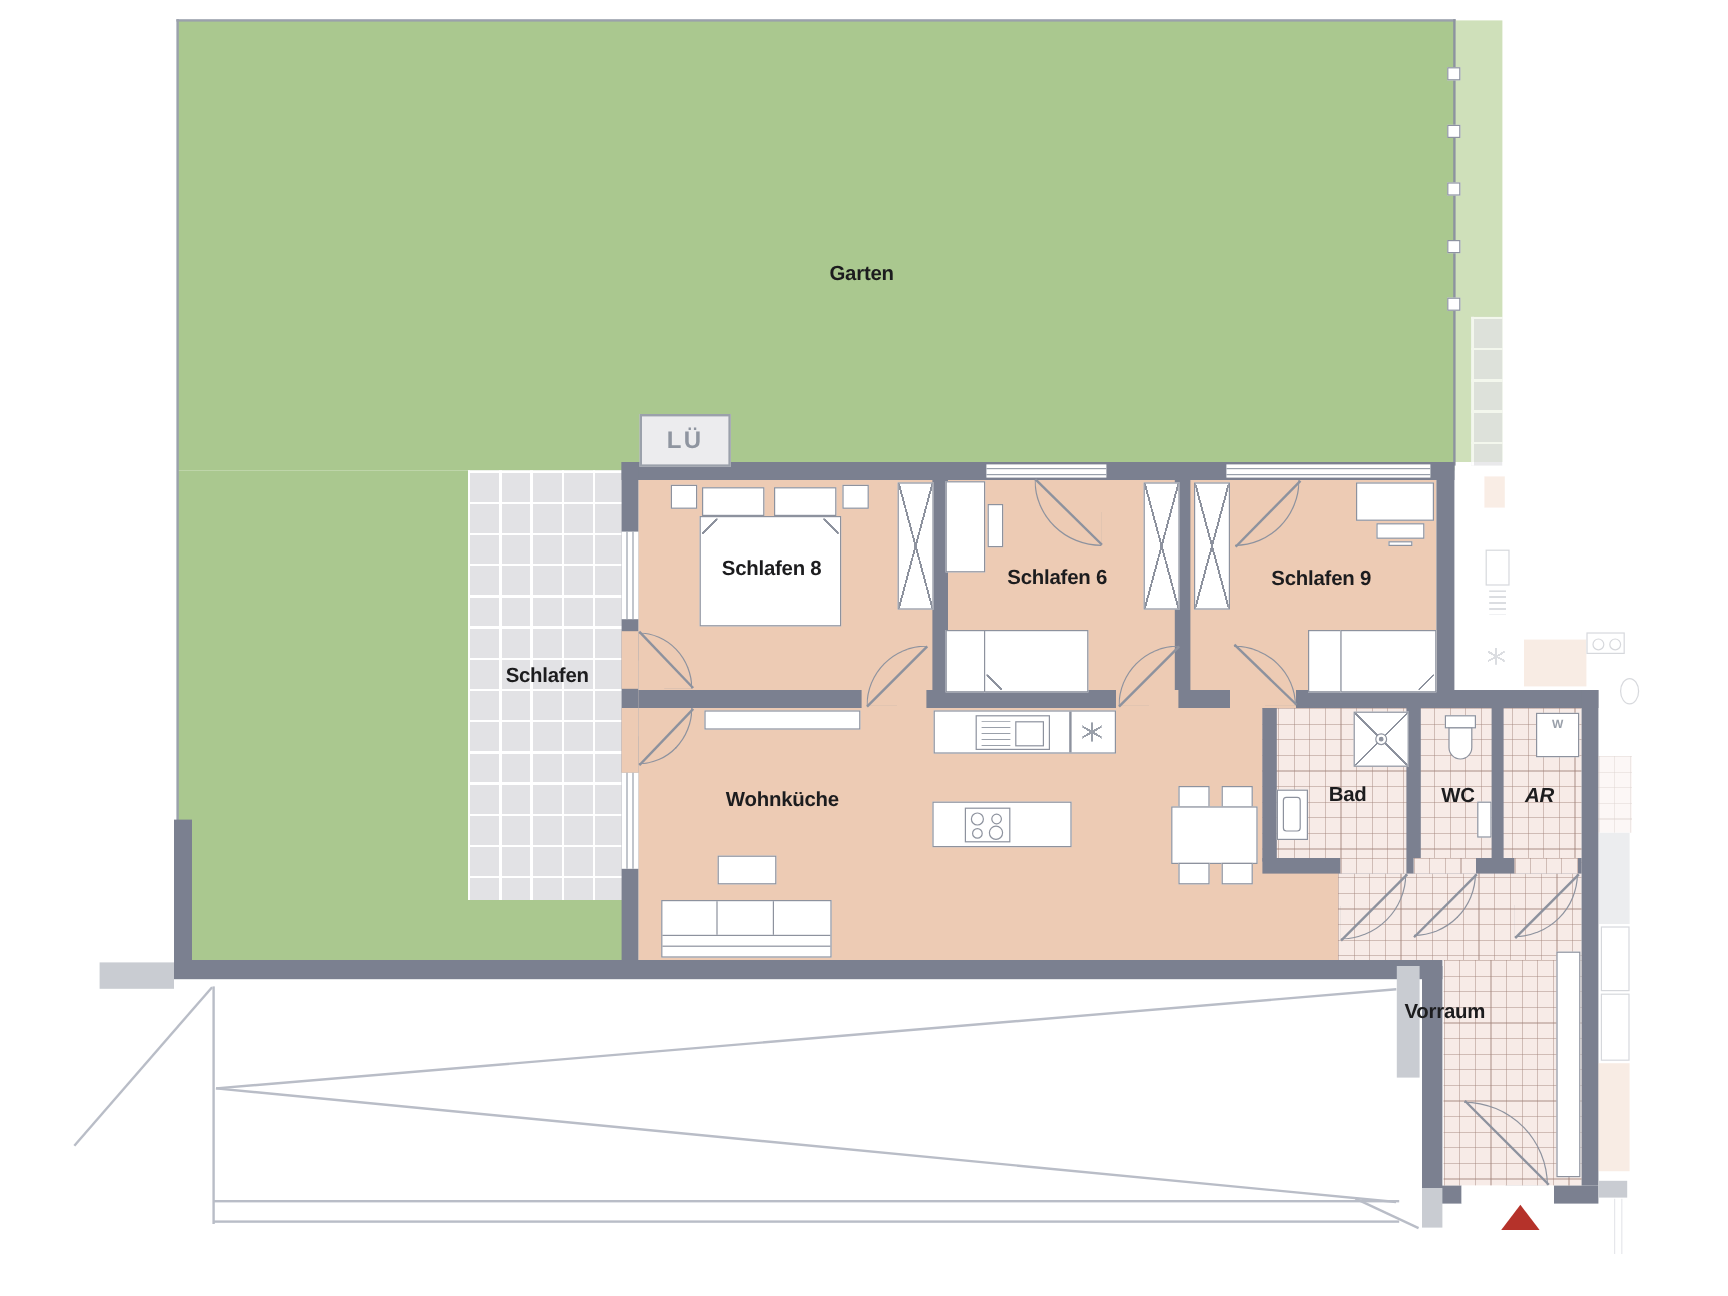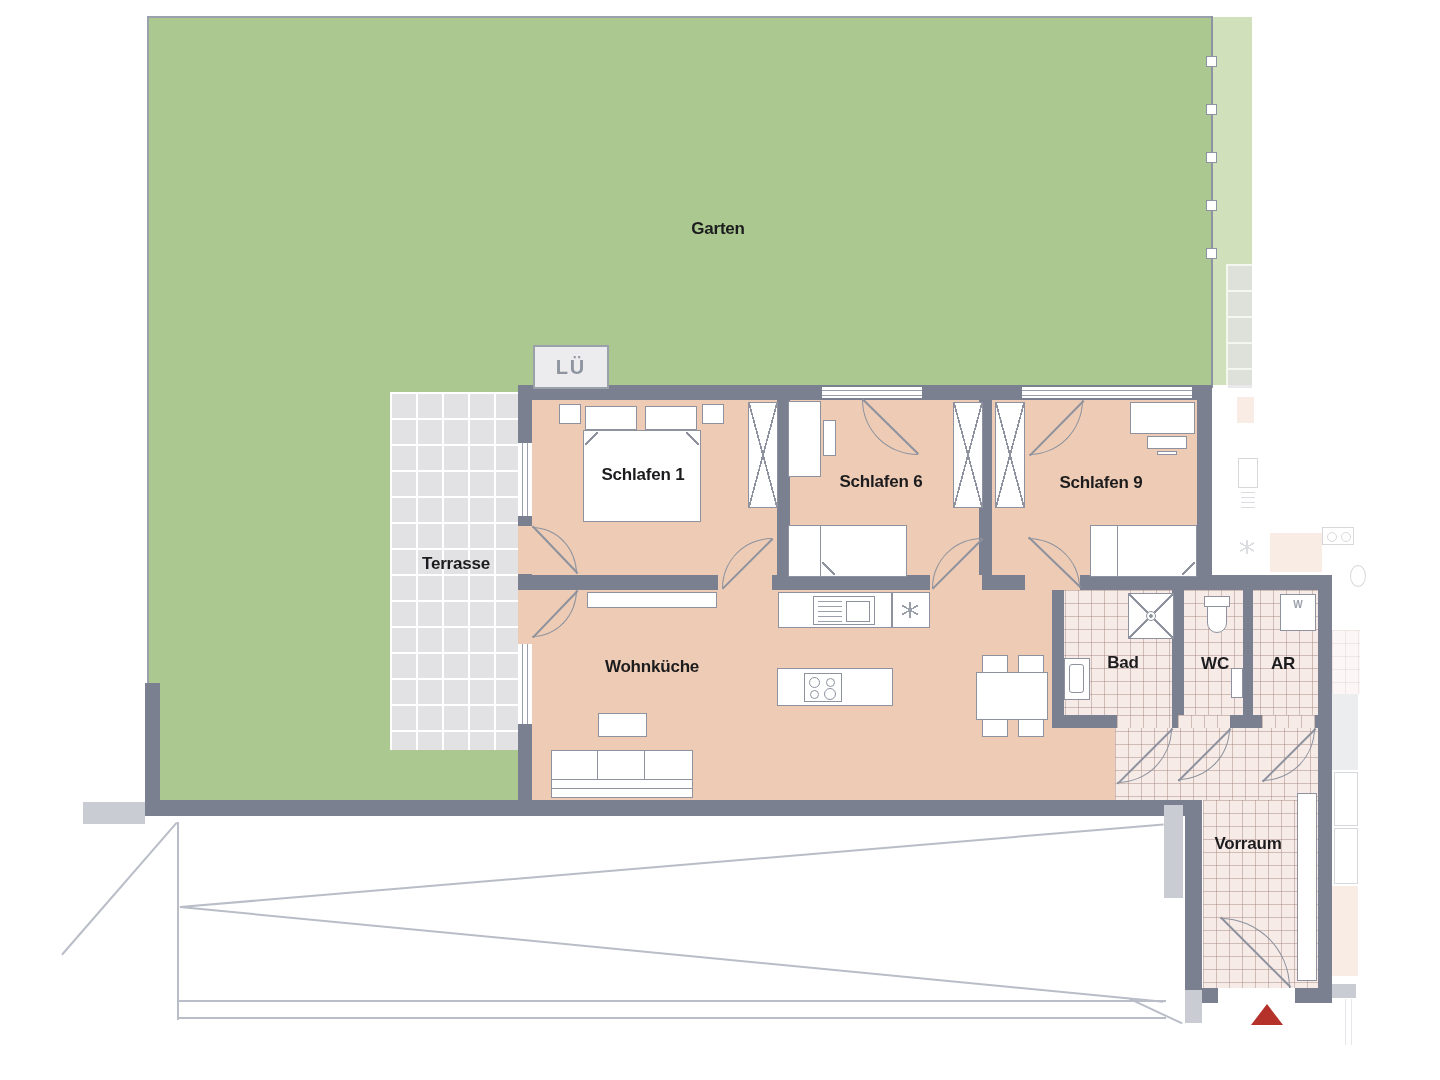--- a/index.html
+++ b/index.html
@@ -211,29 +211,29 @@
   <i class="a arc abr" style="left:1117px;top:728px;width:55px;height:55px;"></i>
   <i class="ch" style="left:1172px;top:728px;height:78px;transform:rotate(45deg);"></i>
   <i class="a arc abr" style="left:1178px;top:728px;width:52px;height:52px;"></i>
   <i class="ch" style="left:1230px;top:728px;height:74px;transform:rotate(45deg);"></i>
   <i class="a arc abr" style="left:1262px;top:728px;width:53px;height:53px;"></i>
   <i class="ch" style="left:1315px;top:728px;height:75px;transform:rotate(45deg);"></i>
   <i class="a arc atr" style="left:1220px;top:918px;width:70px;height:70px;"></i>
   <i class="ch" style="left:1220px;top:918px;height:99px;transform:rotate(-45deg);"></i>
 
   <span class="lbl" style="left:718px;top:228px;">Garten</span>
-  <span class="lbl" style="left:456px;top:563px;">Terrasse</span>
-  <span class="lbl" style="left:643px;top:474px;">Schlafen 1</span>
+  <span class="lbl" style="left:456px;top:563px;">Schlafen</span>
+  <span class="lbl" style="left:643px;top:474px;">Schlafen 8</span>
   <span class="lbl" style="left:881px;top:481px;">Schlafen 6</span>
   <span class="lbl" style="left:1101px;top:482px;">Schlafen 9</span>
   <span class="lbl" style="left:652px;top:666px;">Wohnküche</span>
   <span class="lbl" style="left:1123px;top:662px;">Bad</span>
   <span class="lbl" style="left:1215px;top:663px;">WC</span>
-  <span class="lbl" style="left:1283px;top:663px;">AR</span>
-  <span class="lbl" style="left:1248px;top:843px;">Vorraum</span>
+  <span class="lbl" style="left:1283px;top:663px;font-style:italic;">AR</span>
+  <span class="lbl" style="left:1204px;top:843px;">Vorraum</span>
 
   <div class="a" id="neighbor" style="left:0;top:0;width:1440px;height:1080px;">
     <i class="a peach" style="left:1237px;top:397px;width:17px;height:26px;"></i>
     <i class="a nb" style="left:1238px;top:458px;width:20px;height:30px;"></i>
     <i class="a stripes" style="left:1241px;top:492px;width:14px;height:20px;"></i>
     <i class="a ast" style="left:1240px;top:540px;width:14px;height:14px;"></i>
     <i class="a peach" style="left:1270px;top:533px;width:52px;height:39px;"></i>
     <div class="a nb" style="left:1322px;top:527px;width:32px;height:18px;">
       <i class="cir" style="left:4px;top:4px;width:10px;height:10px;"></i>
       <i class="cir" style="left:18px;top:4px;width:10px;height:10px;"></i>

